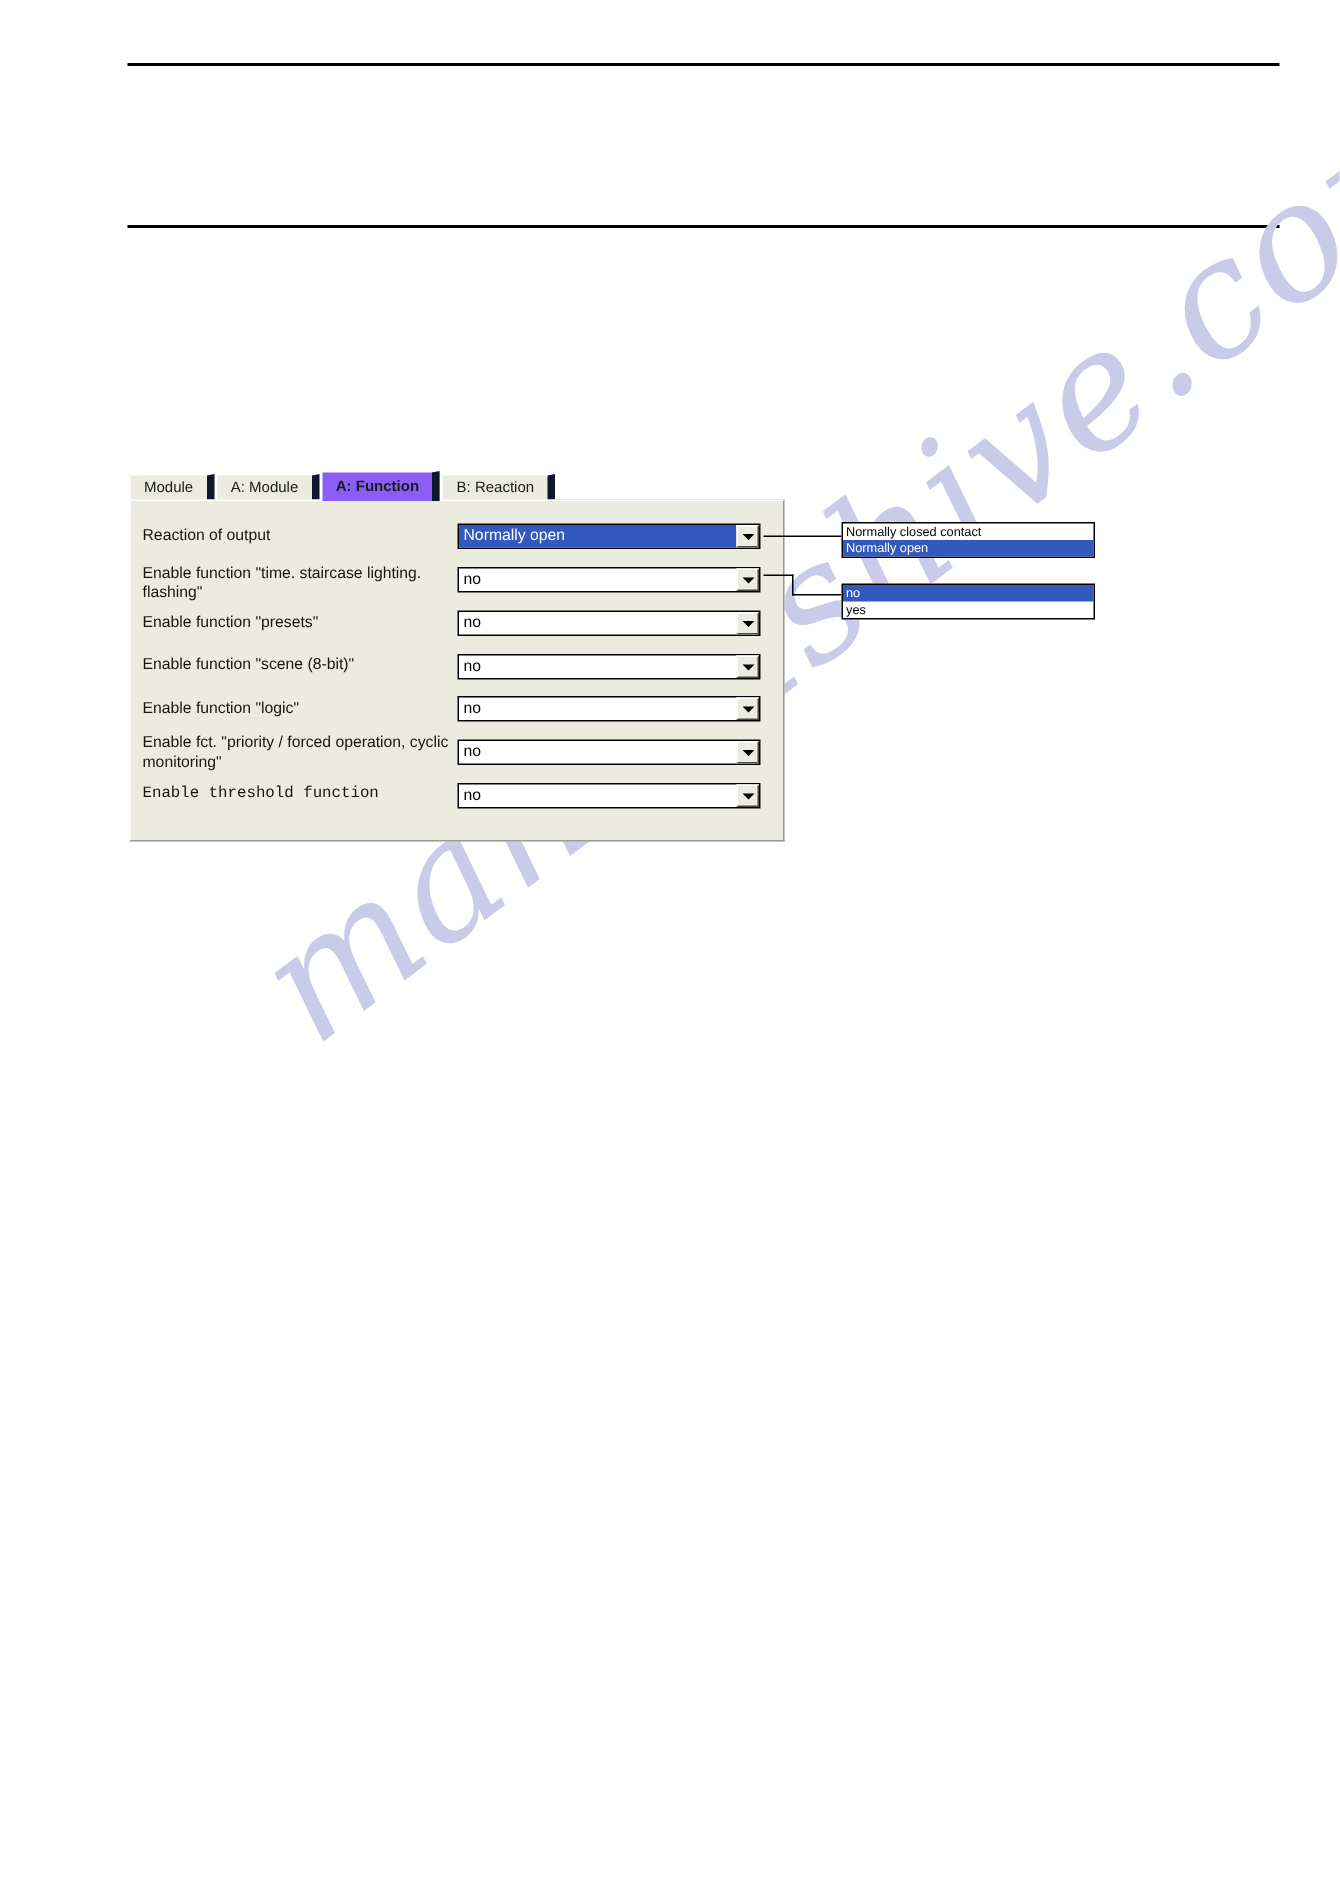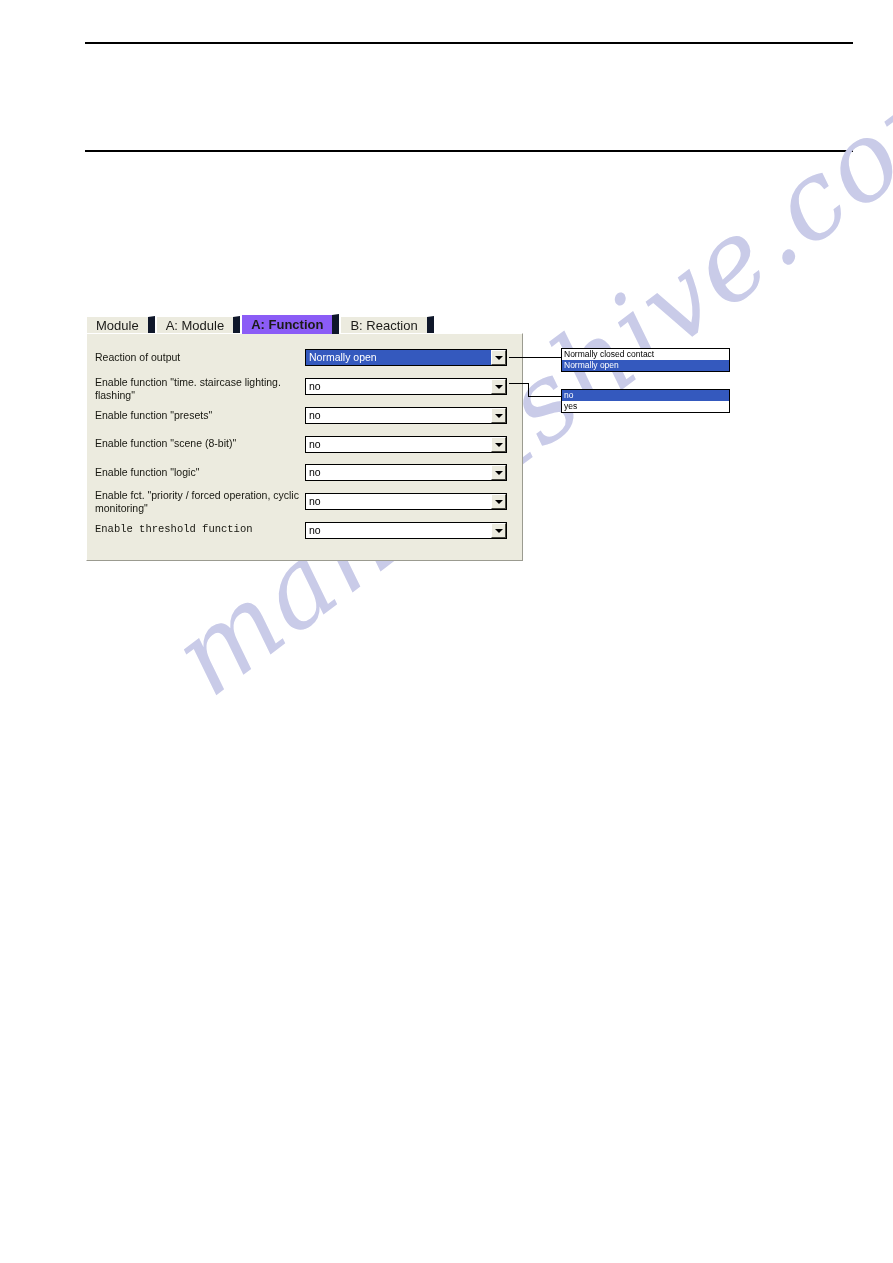--- a/index.html
+++ b/index.html
@@ -62,26 +62,26 @@
     top: 0;
     height: 20px;
     width: 100%;
     display: flex;
     align-items: flex-end;
   }
   .tab {
     height: 18px;
     line-height: 18px;
     padding: 0 9px;
-    font-size: 13px;
+    font-size: 10px;
     color: #1b1b18;
     background: #ecebdf;
     border-left: 1px solid #ffffff;
     border-top: 1px solid #ffffff;
-    border-right: 7px solid #0f172a;
+    border-right: 5px solid #0f172a;
     border-bottom: none;
     margin-right: 1px;
     white-space: nowrap;
     box-sizing: border-box;
   }
   .tab.active {
     font-weight: bold;
     height: 20px;
     line-height: 20px;
     background: #8b5cf6;

